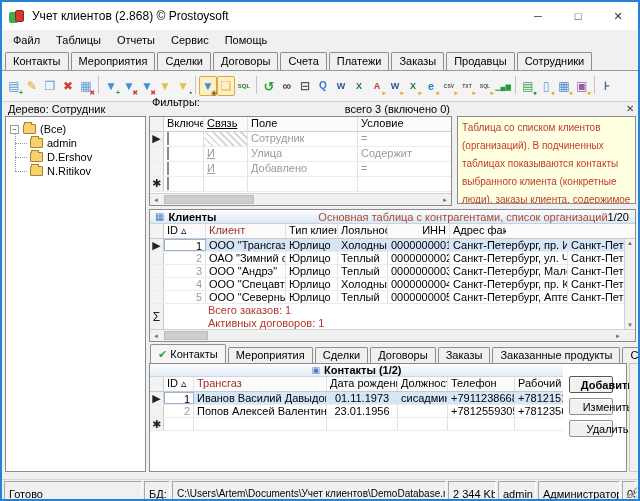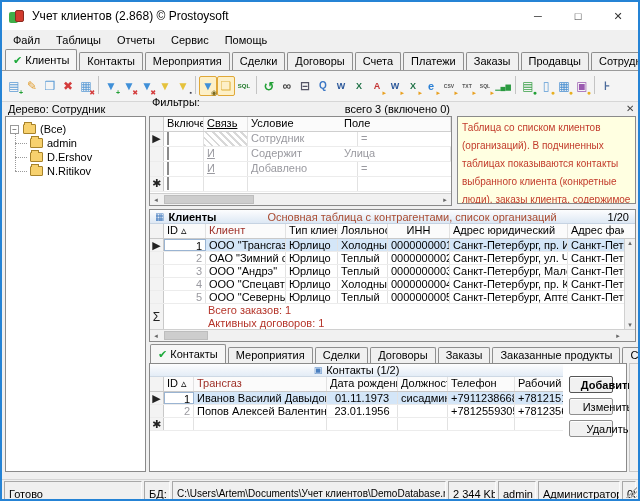--- a/index.html
+++ b/index.html
@@ -68,39 +68,39 @@
   .hs .track{flex:1;position:relative;}
   .hs .thumb{position:absolute;top:1px;bottom:1px;background:#cdcdcd;border:1px solid #bdbdbd;}
   .vs{position:absolute;background:#f1f1f1;border-left:1px solid #d0d0d0;display:flex;flex-direction:column;justify-content:space-between;align-items:center;font-size:7px;color:#666;}
   .fil-hs{position:absolute;left:0;right:0;bottom:0;}
 
   
   .clients-panel{position:absolute;left:147px;top:207px;width:487px;height:133px;border:1px solid #8a8a8a;background:#fff;}
   .thead-bar{height:14px;display:flex;align-items:center;background:linear-gradient(#fdfdfe,#dde8f4);border-bottom:1px solid #c6d3e2;white-space:nowrap;}
   .thead-bar .ticon{color:#4a7fc0;font-size:10px;margin:0 4px 0 5px;line-height:1;}
   .thead-bar .tname{font-weight:bold;}
-  .thead-bar .tsub{flex:1;text-align:center;color:#a84a30;overflow:hidden;}
+  .thead-bar .tsub{flex:1;text-align:right;color:#a84a30;overflow:hidden;}
   .thead-bar .tpager{margin-right:6px;}
   .grow{display:flex;height:13px;border-bottom:1px solid #ececec;}
   .grow.hd{height:15px;border-bottom:1px solid #c9c9c9;background:#fbfbfb;align-items:center;}
   .grow.sel{background:#d4e6f8;}
   .cl-m{width:14px;}.cl-id{width:42px;text-align:right;}.cl-name{width:80px;}.cl-type{width:52px;}.cl-loy{width:50px;}.cl-inn{width:62px;}.cl-a1{width:118px;}.cl-a2{width:56px;border-right:none;}
   .idbox{background:#fff;border:1px solid #9ab4d2;}
   .summary{height:26px;display:flex;border-bottom:1px solid #ececec;}
   .summary .mk{width:14px;font-size:12px;display:flex;align-items:center;justify-content:center;}
   .summary .lines{padding-left:44px;color:#b5352a;line-height:13px;}
   .cl-vs{top:29px;bottom:12px;right:0;width:11px;}
   .cl-bottom{position:absolute;left:0;bottom:0;width:474px;}
   .corner{position:absolute;right:0;bottom:0;width:11px;height:12px;background:#f1f1f1;border-top:1px solid #d0d0d0;}
 
   
   .contacts-panel{position:absolute;left:147px;top:361px;width:478px;height:109px;border:1px solid #8a8a8a;background:#fff;}
   .ct-head{height:13px;display:flex;align-items:center;justify-content:center;background:linear-gradient(#fdfdfe,#e3ecf6);border-bottom:1px solid #cdd8e4;width:413px;}
   .ct-head .ticon{color:#4a7fc0;font-size:9px;margin-right:4px;line-height:1;}
-  .ct-head .tname{font-weight:normal;}
+  .ct-head .tname{font-weight:bold;}
   .ct-m{width:14px;}.ct-id{width:30px;text-align:right;}.ct-name{width:133px;}.ct-bd{width:71px;text-align:center;}.ct-pos{width:50px;}.ct-ph{width:67px;}.ct-wph{width:48px;border-right:none;}
   .ct-grid .grow{width:413px;}
   .btn{position:absolute;left:419px;width:44px;height:17px;background:#f1f1f1;border:1px solid #8f8f8f;border-radius:2px;display:flex;align-items:center;justify-content:center;box-shadow:inset 0 1px 0 #fff;padding-left:33px;}
   .btn.default{font-weight:bold;border-color:#555;}
   .ct-vs{position:absolute;left:627px;top:361px;width:11px;height:109px;border:1px solid #c8c8c8;background:#f1f1f1;}
 
   
   .desc-box{position:absolute;left:455px;top:114px;width:179px;height:88px;background:#ffffe1;border:1px solid #8a8a8a;padding:2px 4px;color:#c23b2b;font-size:10px;line-height:18px;overflow:hidden;}
   .desc-close{position:absolute;left:624px;top:101px;font-size:10px;color:#444;font-weight:bold;}
 
@@ -129,21 +129,20 @@
 
   <div class="menubar">
       <span class="mi">Файл</span>
       <span class="mi">Таблицы</span>
       <span class="mi">Отчеты</span>
       <span class="mi">Сервис</span>
       <span class="mi">Помощь</span>
     </div>
 
   <div class="tabstrip">
-      <span class="tab active"><span class="chk">✔</span><span>Клиенты</span></span>
       <span class="tab"><span>Контакты</span></span>
       <span class="tab"><span>Мероприятия</span></span>
       <span class="tab"><span>Сделки</span></span>
       <span class="tab"><span>Договоры</span></span>
       <span class="tab"><span>Счета</span></span>
       <span class="tab"><span>Платежи</span></span>
       <span class="tab"><span>Заказы</span></span>
       <span class="tab"><span>Продавцы</span></span>
       <span class="tab"><span>Сотрудники</span></span>
     </div>
@@ -306,36 +305,36 @@
           <span>N.Ritikov</span>
         </div>
       </div>
   </div>
 
   <div class="filters-grid">
       <div class="frow hd">
         <span class="cell mk f-m"></span>
         <span class="cell f-en">Включен</span>
         <span class="cell f-ln">Связь</span>
+        <span class="cell f-fl">Поле</span>
         <span class="cell f-cn">Условие</span>
-        <span class="cell f-fl">Поле</span>
       </div>
       <div class="frow">
         <span class="cell mk f-m">▶</span>
         <span class="cell f-en"><span class="cb"></span></span>
         <span class="cell f-ln gray hatch"></span>
         <span class="cell f-fl gray">Сотрудник</span>
         <span class="cell f-cn gray">=</span>
       </div>
       <div class="frow">
         <span class="cell mk f-m"></span>
         <span class="cell f-en"><span class="cb"></span></span>
         <span class="cell f-ln gray">И</span>
+        <span class="cell f-fl gray">Улица</span>
         <span class="cell f-cn gray">Содержит</span>
-        <span class="cell f-fl gray">Улица</span>
       </div>
       <div class="frow">
         <span class="cell mk f-m"></span>
         <span class="cell f-en"><span class="cb"></span></span>
         <span class="cell f-ln gray">И</span>
         <span class="cell f-fl gray">Добавлено</span>
         <span class="cell f-cn gray">=</span>
       </div>
       <div class="frow">
         <span class="cell mk f-m">✱</span>
@@ -362,22 +361,21 @@
       <span class="tsub">Основная таблица с контрагентами, список организаций</span>
       <span class="tpager">1/20</span>
     </div>
     <div id="clients-grid">
         <div class="grow hd">
           <span class="cell mk cl-m"></span>
           <span class="cell cl-id" style="text-align:left">ID ▵</span>
           <span class="cell cl-name redh" style="text-align:left">Клиент</span>
           <span class="cell cl-type" style="text-align:left">Тип клиента</span>
           <span class="cell cl-loy" style="text-align:left">Лояльность</span>
-          <span class="cell cl-inn" style="text-align:center">ИНН</span>
-          <span class="cell cl-a1" style="text-align:left">Адрес юридический</span>
+          <span class="cell cl-inn" style="text-align:right">ИНН</span>
           <span class="cell cl-a2" style="text-align:right">Адрес фак</span>
         </div>
         <div class="grow sel">
           <span class="cell mk cl-m">▶</span>
           <span class="cell cl-id idbox">1</span>
           <span class="cell cl-name">ООО "Трансгаз"</span>
           <span class="cell cl-type">Юрлицо</span>
           <span class="cell cl-loy">Холодный</span>
           <span class="cell cl-inn">0000000001</span>
           <span class="cell cl-a1">Санкт-Петербург, пр. Индуст</span>

